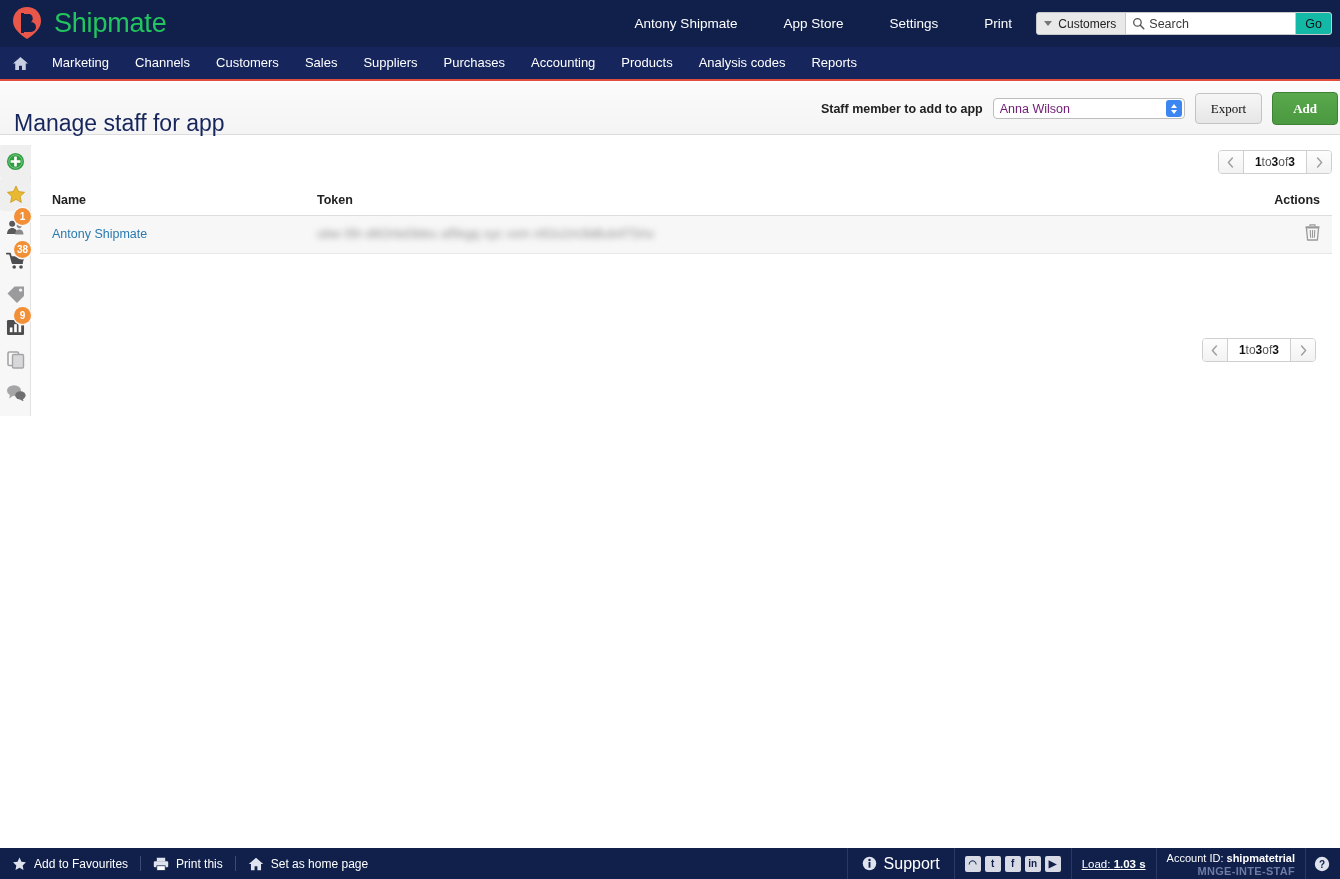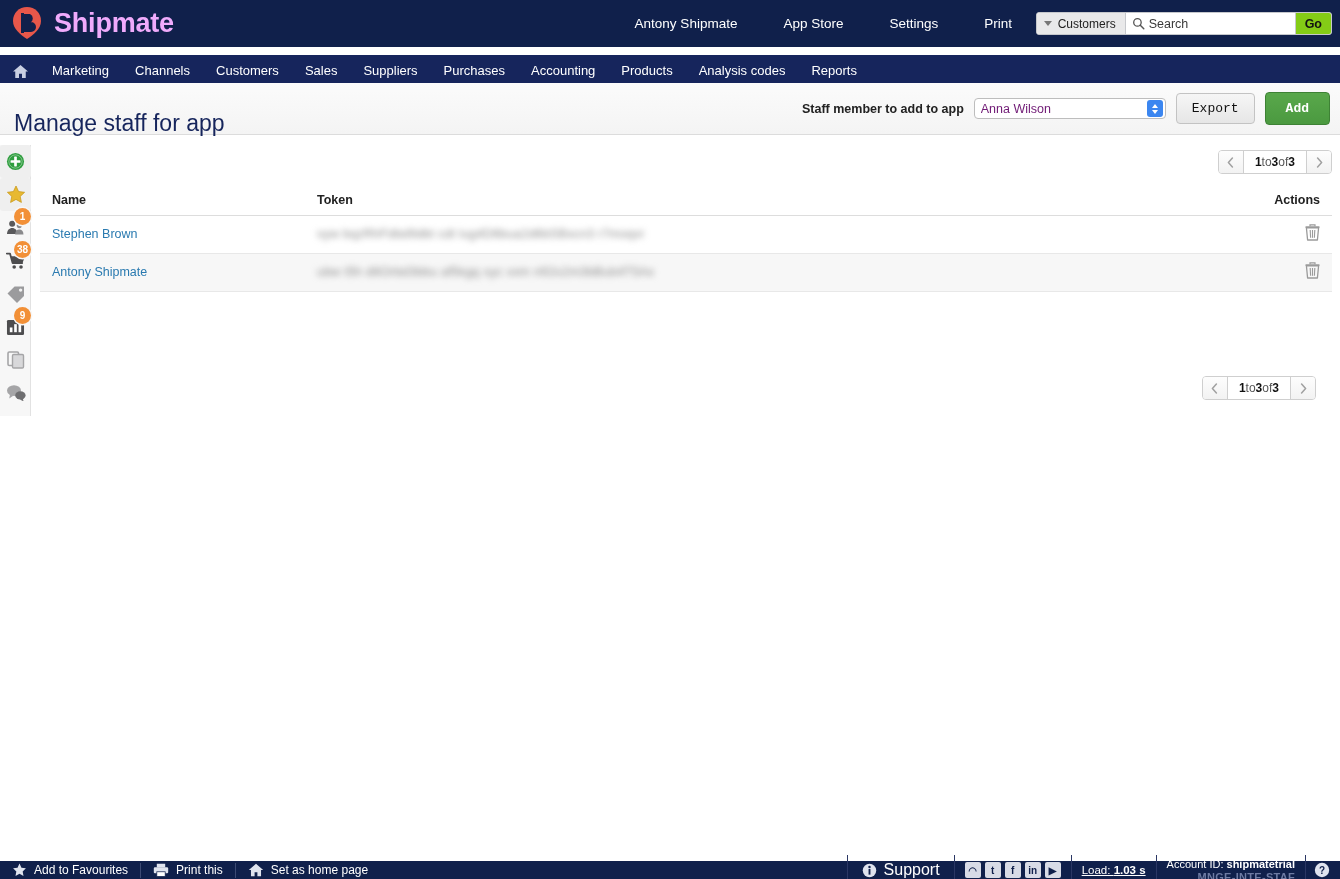--- a/index.html
+++ b/index.html
@@ -13,21 +13,21 @@
 
   
   .topbar {
     position: absolute; left: 0; top: 0; width: 1340px; height: 47px;
     background: #10204b;
   }
   .brand { position: absolute; left: 10px; top: 5px; display: flex; align-items: center; gap: 10px; }
   .logo-mark { width: 34px; height: 36px; position: relative; }
   .logo-mark svg { display: block; }
   .brand-name {
-    color: #f0abfc; font-size: 27px; font-weight: bold; letter-spacing: -0.2px;
+    color: #22c55e; font-size: 27px; font-weight: normal; letter-spacing: -0.2px;
     line-height: 36px;
   }
 
   .header-links { position: absolute; right: 305px; top: 15px; display: flex; gap: 0; }
   .header-links a {
     color: #ffffff; font-size: 13.5px; text-decoration: none;
     padding: 0 23px; line-height: 17px; white-space: nowrap;
   }
 
   .searchgroup {
@@ -46,69 +46,69 @@
     border-top: 5px solid #777;
   }
   .search-input-wrap { display: flex; align-items: center; background: #fff; padding: 0 6px; }
   .search-input-wrap svg { margin-right: 4px; }
   .search-input {
     border: 0; outline: none; width: 140px; font-size: 12.5px; color: #333;
     font-family: "Liberation Sans", sans-serif; background: transparent;
   }
   .search-input::placeholder { color: #3a3a3a; }
   .go-btn {
-    background: #84cc16; border: 0; border-left: 1px solid #c6c8cc;
-    font-size: 12.5px; font-weight: bold; color: #111; padding: 0 9px; cursor: pointer;
+    background: #14b8a6; border: 0; border-left: 1px solid #c6c8cc;
+    font-size: 12.5px; font-weight: normal; color: #111; padding: 0 9px; cursor: pointer;
     font-family: "Liberation Sans", sans-serif;
   }
 
   
   .navbar {
-    position: absolute; left: 0; top: 55px; width: 1340px; height: 34px;
+    position: absolute; left: 0; top: 47px; width: 1340px; height: 34px;
     background: #16255c; border-bottom: 2px solid #e24e3c;
     display: flex; align-items: center;
   }
   .nav-home { padding: 0 10px 0 12px; display: flex; align-items: center; }
   .navbar a {
     color: #ffffff; font-size: 13px; text-decoration: none;
     padding: 0 13px; line-height: 32px; white-space: nowrap;
   }
 
   
   .titlebar {
     position: absolute; left: 0; top: 83px; width: 1340px; height: 52px;
     background: linear-gradient(to bottom, #fbfbfb, #f4f4f4);
     border-bottom: 1px solid #dcdcdc;
   }
   .page-title {
     position: absolute; left: 14px; top: 11px;
     font-size: 23px; color: #16255c; font-weight: normal; margin-top: 16px;
   }
   .title-actions {
-    position: absolute; right: 10px; top: 9px; display: flex; align-items: center; gap: 10px;
+    position: absolute; right: 2px; top: 9px; display: flex; align-items: center; gap: 10px;
   }
   .staff-label { font-size: 12.5px; font-weight: bold; color: #222; white-space: nowrap; }
   .staff-select {
     width: 192px; height: 21px; font-size: 12.5px; padding: 0 22px 0 6px;
     border: 1px solid #bdbdbd; border-radius: 4px; background: #ffffff;
     color: #701a75; font-family: "Liberation Sans", sans-serif;
     appearance: none; -webkit-appearance: none; outline: none;
   }
   .select-wrap { position: relative; display: inline-block; }
   .select-stepper {
     position: absolute; right: 3px; top: 2px; width: 16px; height: 17px;
     background: #3b86f0; border-radius: 3px;
     display: flex; flex-direction: column; align-items: center; justify-content: center; gap: 2px;
     pointer-events: none;
   }
   .stp-up { width:0;height:0;border-left:3.5px solid transparent;border-right:3.5px solid transparent;border-bottom:4px solid #fff; }
   .stp-dn { width:0;height:0;border-left:3.5px solid transparent;border-right:3.5px solid transparent;border-top:4px solid #fff; }
 
   .btn {
-    font-family: Liberation Mono, monospace; font-size: 13px; cursor: pointer;
+    font-family: Liberation Serif, serif; font-size: 13px; cursor: pointer;
     border-radius: 4px; line-height: 1;
   }
   .btn-export {
     background: linear-gradient(to bottom,#f6f6f6,#e6e6e6); border: 1px solid #c3c3c3;
     color: #111; padding: 8px 15px;
   }
   .btn-add {
     background: linear-gradient(to bottom,#59a84b,#4b9940); border: 1px solid #3e8235;
     color: #ffffff; font-weight: bold; padding: 9px 20px;
   }
@@ -170,21 +170,21 @@
     display: inline-block; color: #8d8d8d; filter: blur(3.2px);
     font-size: 12.5px; letter-spacing: 0.2px; user-select: none;
   }
   .trash-btn { background: none; border: 0; cursor: pointer; padding: 0 2px; line-height: 0; }
   .col-name { width: 265px; }
   .col-token { width: auto; }
   .pager-row.bottom { margin-top: 84px; padding-right: 16px; }
 
   
   .footer {
-    position: absolute; left: 0; bottom: 0; width: 1340px; height: 18px;
+    position: absolute; left: 0; bottom: 0; width: 1340px; height: 31px;
     background: #10204b; display: flex; align-items: center;
   }
   .footer-left { display: flex; align-items: center; padding-left: 12px; gap: 0; }
   .f-link {
     display: flex; align-items: center; gap: 7px; color: #ffffff;
     font-size: 12px; text-decoration: none; padding: 0 12px;
   }
   .f-link:first-child { padding-left: 0; }
   .f-div { width: 1px; height: 15px; background: #3d4a73; }
   .footer-right {
@@ -381,40 +381,20 @@
 
     <table class="staff">
       <thead>
         <tr>
           <th class="col-name">Name</th>
           <th class="col-token">Token</th>
           <th class="actions-th">Actions</th>
         </tr>
       </thead>
       <tbody>
-        <tr>
-          <td>
-            <a href="#" class="name-link">Stephen Brown</a>
-          </td>
-          <td>
-            <span class="token-redacted">vyw bqzRhFdbd9dbt cdt lug4D6bua2d6bSBxcn3 r7moqvi</span>
-          </td>
-          <td class="actions-td">
-            <button class="trash-btn">
-              <svg width="15" height="17" viewBox="0 0 15 17">
-                <path d="M1.4 3.8 H13.6 L12.4 16 H2.6 Z" fill="none" stroke="#9a9a9a" stroke-width="1.3" stroke-linejoin="round"></path>
-                <rect x="0.4" y="2.2" width="14.2" height="1.7" rx="0.6" fill="#9a9a9a"></rect>
-                <path d="M5 2.2 V0.9 H10 V2.2" fill="none" stroke="#9a9a9a" stroke-width="1.2"></path>
-                <line x1="5.2" y1="6" x2="5.6" y2="13.8" stroke="#9a9a9a" stroke-width="1.1"></line>
-                <line x1="7.5" y1="6" x2="7.5" y2="13.8" stroke="#9a9a9a" stroke-width="1.1"></line>
-                <line x1="9.8" y1="6" x2="9.4" y2="13.8" stroke="#9a9a9a" stroke-width="1.1"></line>
-              </svg>
-            </button>
-          </td>
-        </tr>
         <tr class="row-alt">
           <td>
             <a href="#" class="name-link">Antony Shipmate</a>
           </td>
           <td>
             <span class="token-redacted">ubw t5h d8Orbd3bbu af5kgq xyc vxm n92o2m3bBub4T5Ax</span>
           </td>
           <td class="actions-td">
             <button class="trash-btn">
               <svg width="15" height="17" viewBox="0 0 15 17">

